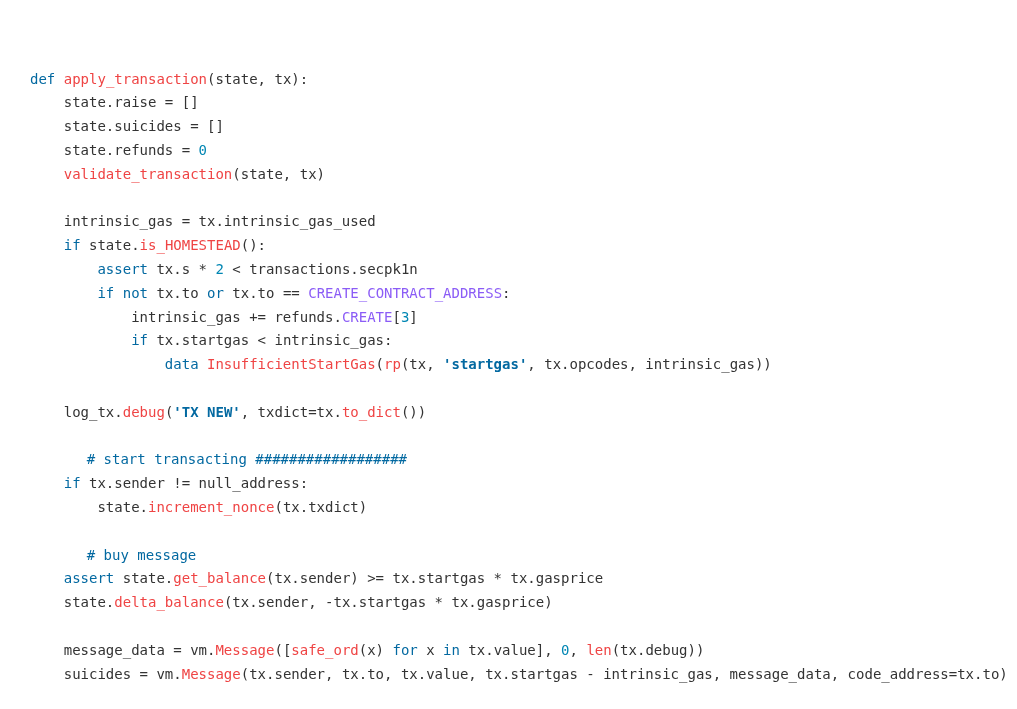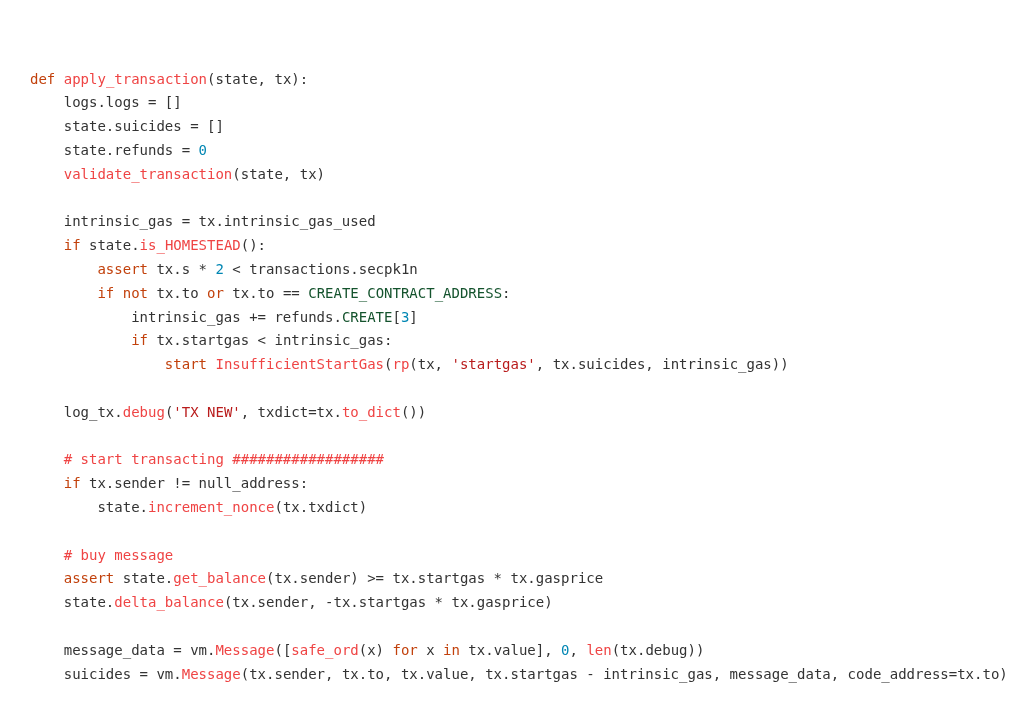--- a/index.html
+++ b/index.html
@@ -5,43 +5,43 @@
   body {
     margin: 0;
     padding: 20px 30px;
     font-family: 'Consolas', 'Monaco', 'Menlo', monospace;
     font-size: 14px;
     line-height: 1.7;
     background: #ffffff;
     color: #333333;
     white-space: pre;
   }
-  .kw { color: #c2410c; } 
+  .kw { color: #0369a1; } 
   .fn { color: #ef4444; }
   .num { color: #0086b3; }
-  .str { color: #b91c1c; }
-  .const { color: #14532d; } 
-  .cmt { color: #ef4444; }
+  .str { color: #0369a1; font-weight: bold; }
+  .const { color: #8b5cf6; } 
+  .cmt { color: #0369a1; margin-left: 23px; }
 </style>
 </head>
 <body>
 
 <div><span><span class="kw">def</span> <span class="fn">apply_transaction</span><span>(state, tx):</span></span>
-<span>    logs.logs = []</span>
+<span>    state.raise = []</span>
 <span>    state.suicides = []</span>
 <span><span>    state.refunds = </span><span class="num">0</span></span>
 <span><span>    </span><span class="fn">validate_transaction</span><span>(state, tx)</span></span>
 <span></span>
 <span>    intrinsic_gas = tx.intrinsic_gas_used</span>
 <span><span>    </span><span class="kw">if</span><span> state.</span><span class="fn">is_HOMESTEAD</span><span>():</span></span>
 <span><span>        </span><span class="kw">assert</span><span> tx.s * </span><span class="num">2</span><span> &lt; transactions.secpk1n</span></span>
 <span><span>        </span><span class="kw">if</span><span> </span><span class="kw">not</span><span> tx.to </span><span class="kw">or</span><span> tx.to == </span><span class="const">CREATE_CONTRACT_ADDRESS</span><span>:</span></span>
 <span><span>            intrinsic_gas += refunds.</span><span class="const">CREATE</span><span>[</span><span class="num">3</span><span>]</span></span>
 <span><span>            </span><span class="kw">if</span><span> tx.startgas &lt; intrinsic_gas:</span></span>
-<span><span>                </span><span class="kw">start</span><span> </span><span class="fn">InsufficientStartGas</span><span>(</span><span class="fn">rp</span><span>(tx, </span><span class="str">'startgas'</span><span>, tx.suicides, intrinsic_gas))</span></span>
+<span><span>                </span><span class="kw">data</span><span> </span><span class="fn">InsufficientStartGas</span><span>(</span><span class="fn">rp</span><span>(tx, </span><span class="str">'startgas'</span><span>, tx.opcodes, intrinsic_gas))</span></span>
 <span></span>
 <span><span>    log_tx.</span><span class="fn">debug</span><span>(</span><span class="str">'TX NEW'</span><span>, txdict=tx.</span><span class="fn">to_dict</span><span>())</span></span>
 <span></span>
 <span><span>    </span><span class="cmt"># start transacting ##################</span></span>
 <span><span>    </span><span class="kw">if</span><span> tx.sender != null_address:</span></span>
 <span><span>        state.</span><span class="fn">increment_nonce</span><span>(tx.txdict)</span></span>
 <span></span>
 <span><span>    </span><span class="cmt"># buy message</span></span>
 <span><span>    </span><span class="kw">assert</span><span> state.</span><span class="fn">get_balance</span><span>(tx.sender) &gt;= tx.startgas * tx.gasprice</span></span>
 <span><span>    state.</span><span class="fn">delta_balance</span><span>(tx.sender, -tx.startgas * tx.gasprice)</span></span>

